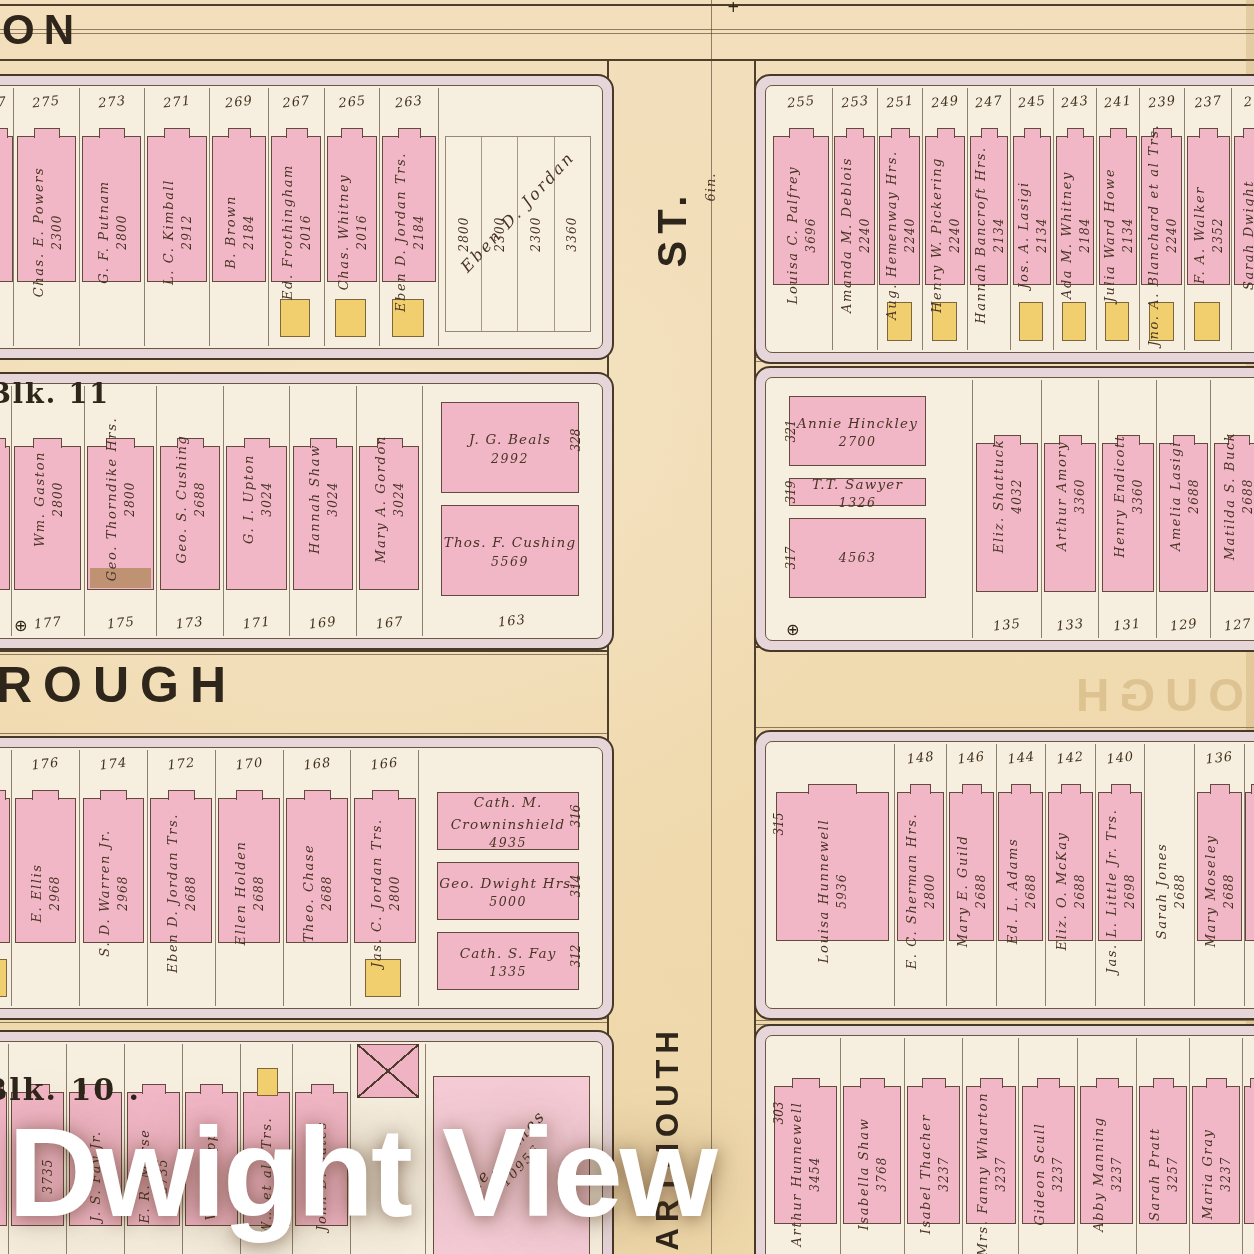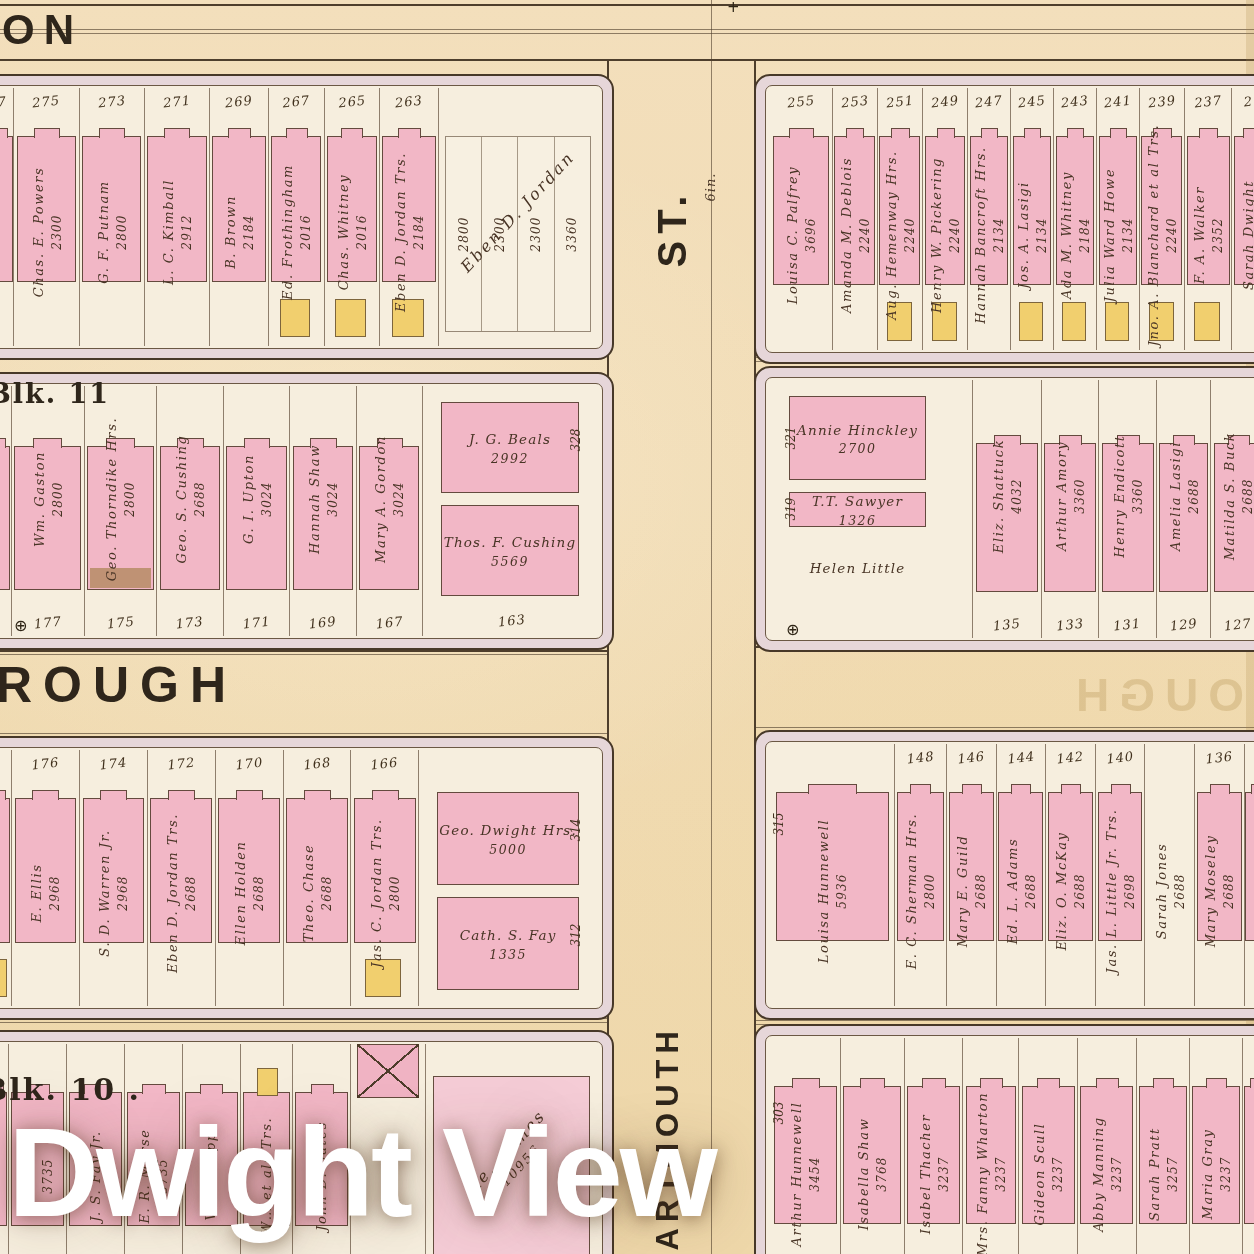--- a/index.html
+++ b/index.html
@@ -460,24 +460,26 @@
               <span class="side-no side-left">321</span>
             </div>
             <div class="corner-item" style="flex: 0.7 1 0px;">
               <div class="pad"></div>
               <div class="htext">
                 <span class="nm">T.T. Sawyer</span>
                 <span class="ar">1326</span>
               </div>
               <span class="side-no side-left">319</span>
             </div>
-            <div class="corner-item" style="flex: 1.1 1 0px;">
+            <div class="corner-item" style="flex: 1.7 1 0px;">
+              <div class="pad"></div>
               <div class="htext">
-                <span class="nm">Helen Little</span>
-              </div>
+                <span class="ar">4563</span>
+              </div>
+              <span class="side-no side-left">317</span>
             </div>
           </div>
           <div class="lot" style="flex: 0.5 1 0px;"></div>
           <div class="lot" style="flex: 1.2 1 0px;">
             <div class="lot-no">135</div>
             <div class="bldg">
               <div class="bump"></div>
             </div>
             <div class="vtext">
               <span class="nm">Eliz. Shattuck</span>
@@ -591,20 +593,28 @@
             <div class="bldg">
               <div class="bump"></div>
             </div>
             <div class="vtext">
               <span class="nm">Jas. C. Jordan Trs.</span>
               <span class="ar">2800</span>
             </div>
             <div class="rear yellow"></div>
           </div>
           <div class="corner" style="flex: 2.6 1 0px;">
+            <div class="corner-item" style="flex: 1 1 0px;">
+              <div class="pad"></div>
+              <div class="htext">
+                <span class="nm">Cath. M. Crowninshield</span>
+                <span class="ar">4935</span>
+              </div>
+              <span class="side-no side-right">316</span>
+            </div>
             <div class="corner-item" style="flex: 1 1 0px;">
               <div class="pad"></div>
               <div class="htext">
                 <span class="nm">Geo. Dwight Hrs.</span>
                 <span class="ar">5000</span>
               </div>
               <span class="side-no side-right">314</span>
             </div>
             <div class="corner-item" style="flex: 1 1 0px; text-decoration: underline;">
               <div class="pad"></div>

